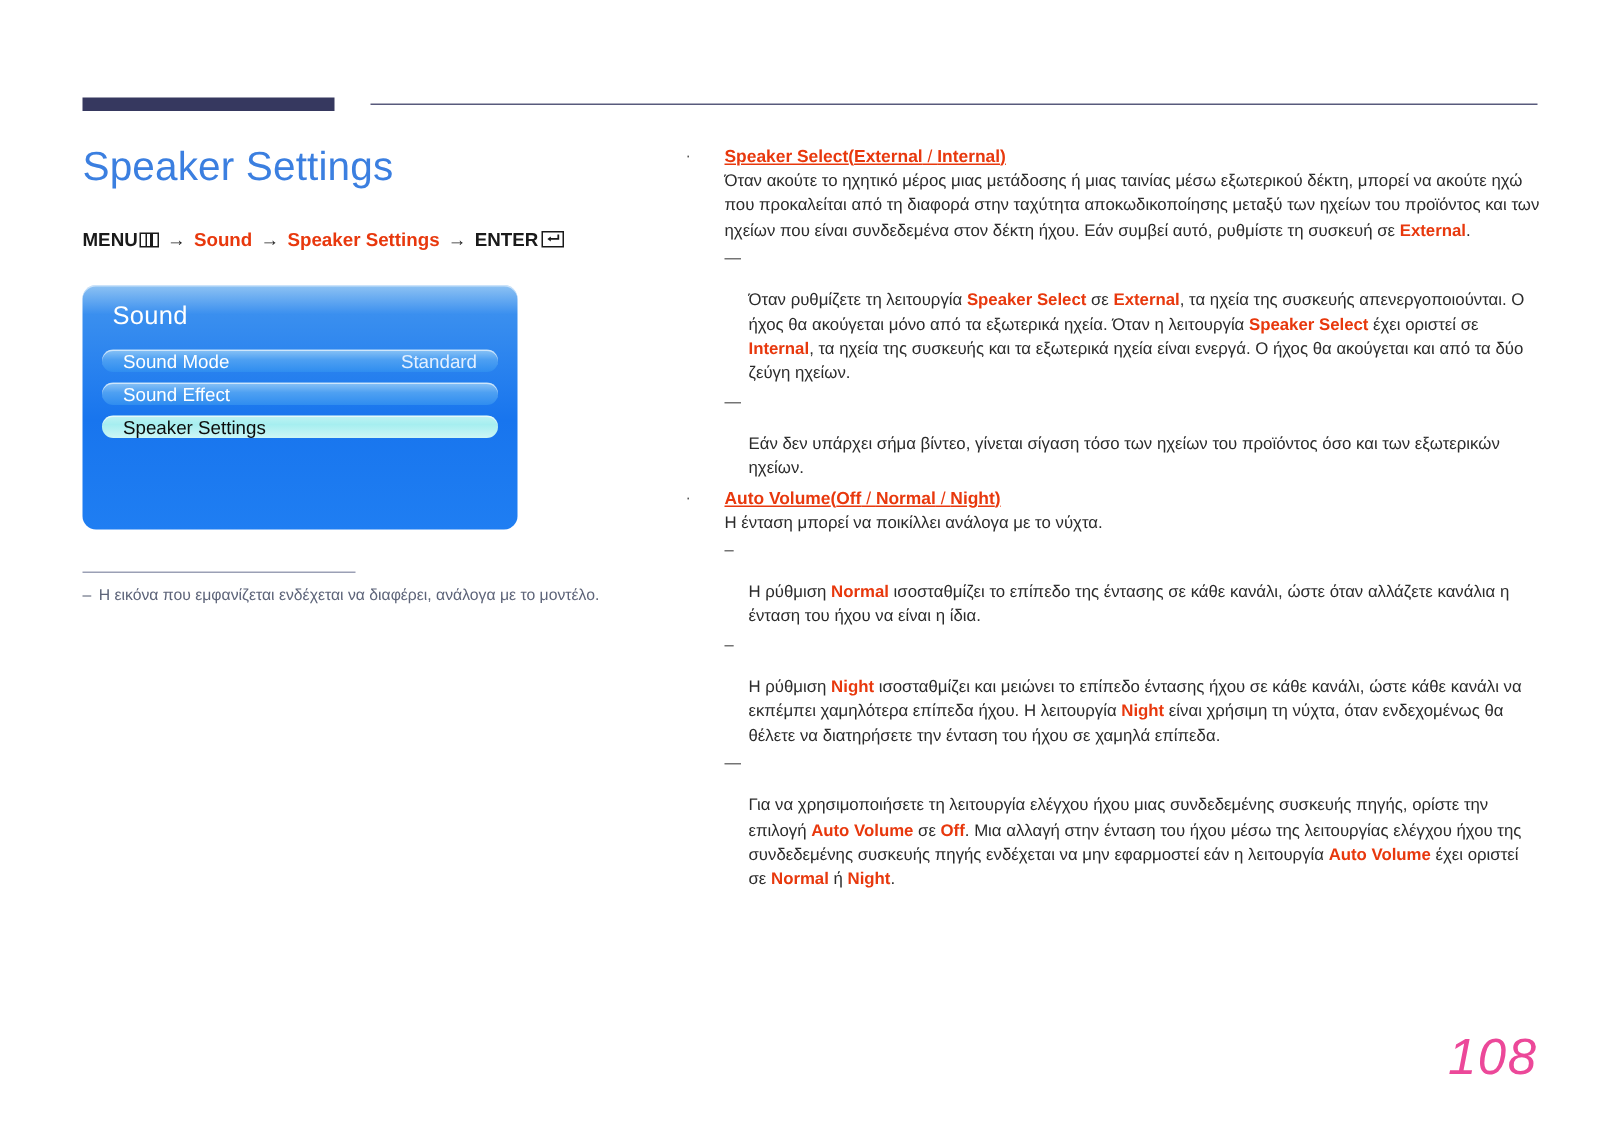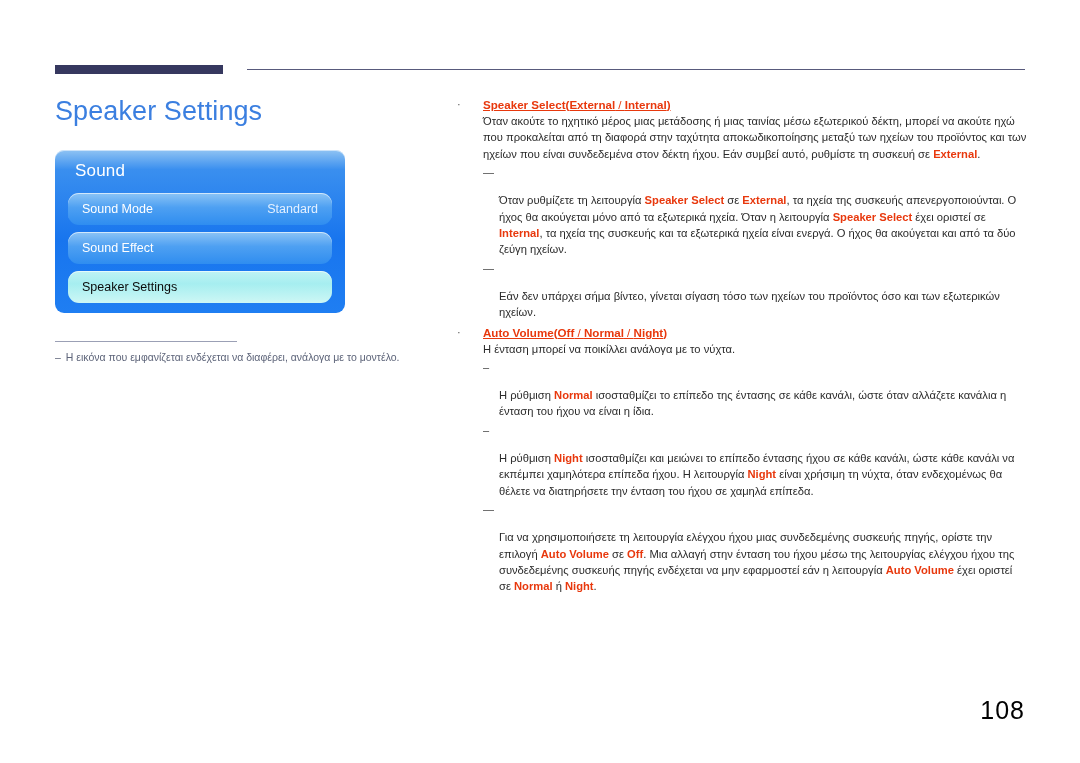--- a/index.html
+++ b/index.html
@@ -122,21 +122,21 @@
     font-size: 17px;
     letter-spacing: .2px;
   }
   .osd-list {
     position: absolute;
     left: 13px;
     top: 43px;
     right: 13px;
   }
   .osd-row {
-    height: 32px;
+    height: 15px;
     margin-bottom: 7px;
     border-radius: 11px;
     background: linear-gradient(180deg, #8cc4f6 0%, #4ea0f2 45%, #2f8df0 100%);
     box-shadow: inset 0 1px 0 rgba(255,255,255,.6);
     display: flex;
     align-items: center;
     justify-content: space-between;
     padding: 0 14px;
     box-sizing: border-box;
     color: #ffffff;
@@ -216,37 +216,50 @@
     font-size: 11px;
     line-height: 16.4px;
   }
   .dash-body { flex: 1; margin-top: 28px; }
 
   
   .page-number {
     position: absolute;
     right: 55px;
     bottom: 38px;
-    font-size: 25px;
-    color: #000000;
+    font-size: 34px;
+    color: #ec4899;
     letter-spacing: 1px;
+    font-style: italic;
   }
 </style>
 </head>
 <body>
 
 <div class="header-rules">
   <div class="rule-thick"></div>
   <div class="rule-thin"></div>
 </div>
 
 <div class="left-col">
 
   <h1 class="page-title">Speaker Settings</h1>
 
+  <div class="menu-path">
+    <span>MENU</span><span class="icon-menu"></span>
+    <span class="arrow">→</span>
+    <span class="accent">Sound</span>
+    <span class="arrow">→</span>
+    <span class="accent">Speaker Settings</span>
+    <span class="arrow">→</span>
+    <span>ENTER</span><span class="icon-enter"><svg width="11" height="9" viewBox="0 0 11 9">
+          <path d="M9.2 1.3 V4.3 H3.3" stroke="#1a1a1a" stroke-width="1.2" fill="none"></path>
+          <path d="M4.2 2.6 L1.9 4.3 L4.2 6.0 Z" fill="#1a1a1a"></path>
+        </svg></span>
+  </div>
 
   <div class="osd">
     <div class="osd-title">Sound</div>
     <div class="osd-list">
 
       <div class="osd-row">
         <span>Sound Mode</span>
         <span class="value">Standard</span>
       </div>
 

